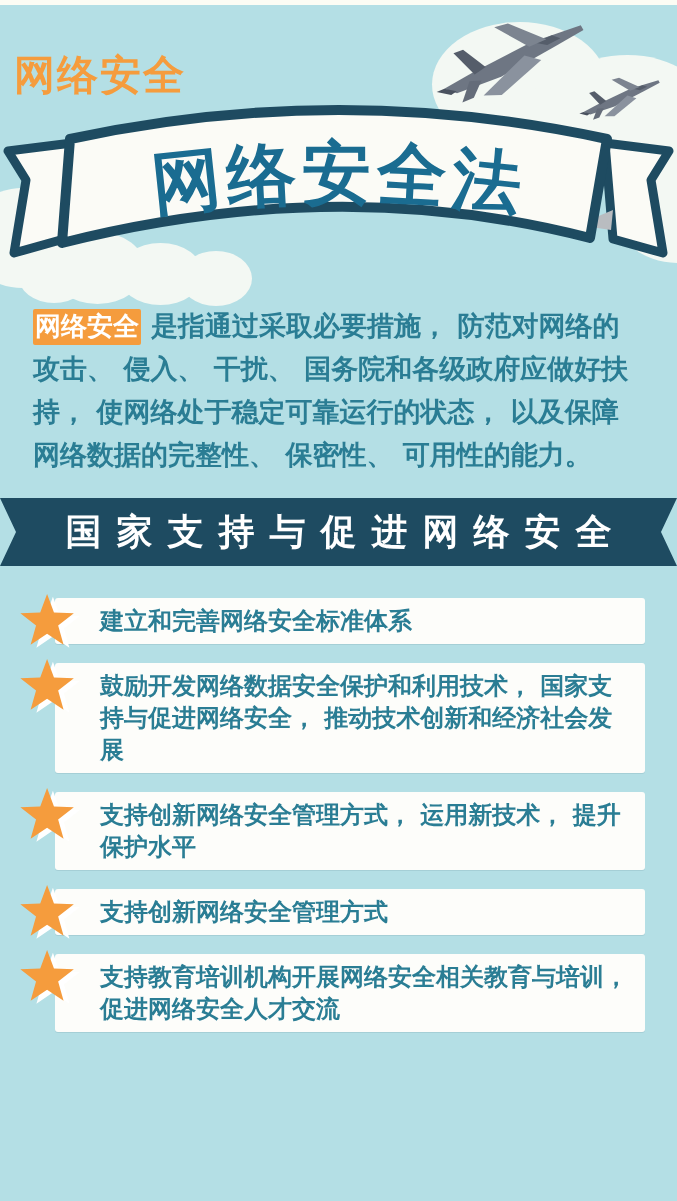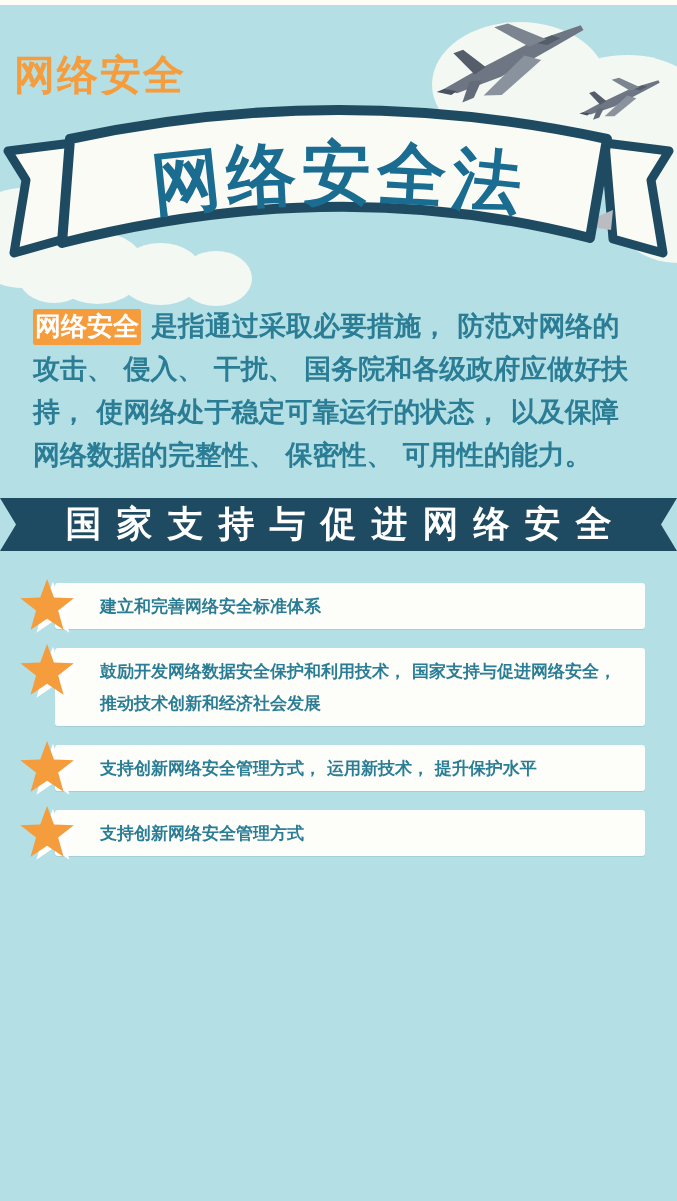--- a/index.html
+++ b/index.html
@@ -52,34 +52,34 @@
     color:var(--teal);font-size:27px;font-weight:600;line-height:43px;
   }
   .term{
     display:inline-block;background:var(--orange);color:#FFFFFF;
     padding:1px 2px 3px;margin-right:10px;border-radius:2px;
     font-size:26px;font-weight:bold;line-height:32px;
   }
 
   
   .section-banner{
-    position:relative;margin-top:22px;width:677px;height:53px;
+    position:relative;margin-top:22px;width:677px;height:68px;
     background:var(--navy);color:#FFFFFF;
     display:flex;align-items:center;justify-content:center;
     clip-path:polygon(0 0,100% 0,calc(100% - 16px) 50%,100% 100%,0 100%,16px 50%);
     font-size:36px;font-weight:bold;letter-spacing:15px;padding-left:15px;
   }
 
   
   .items{margin:32px 32px 0 0;padding-left:0;}
   .item{position:relative;margin:0 0 19px 55px;}
   .card{
     background:var(--card);border-radius:3px;
     padding:7px 16px 7px 45px;min-height:46px;
-    color:var(--teal);font-size:17px;font-weight:600;line-height:32px;
+    color:var(--teal);font-size:24px;font-weight:600;line-height:32px;
     box-shadow:0 1px 0 rgba(120,160,170,0.25);
   }
   .star{position:absolute;left:-37px;top:-6px;width:64px;height:62px;z-index:2;}
   .star .under{fill:#FFFFFF;}
   .star .main{fill:var(--orange);}
 </style>
 </head>
 <body>
 
 <div class="poster">
@@ -172,14 +172,23 @@
       <div class="item">
         <svg class="star" viewBox="0 0 66 62">
           <polygon class="under" transform="translate(6,3)" points="30,1 37.1,20.3 57.6,21 41.4,33.7 47,53.5 30,42 13,53.5 18.6,33.7 2.4,21 22.9,20.3"></polygon>
           <polygon class="main" points="30,1 37.1,20.3 57.6,21 41.4,33.7 47,53.5 30,42 13,53.5 18.6,33.7 2.4,21 22.9,20.3"></polygon>
         </svg>
         <div class="card">
           <span>支持创新网络安全管理方式</span>
         </div>
       </div>
 
+      <div class="item">
+        <svg class="star" viewBox="0 0 66 62">
+          <polygon class="under" transform="translate(6,3)" points="30,1 37.1,20.3 57.6,21 41.4,33.7 47,53.5 30,42 13,53.5 18.6,33.7 2.4,21 22.9,20.3"></polygon>
+          <polygon class="main" points="30,1 37.1,20.3 57.6,21 41.4,33.7 47,53.5 30,42 13,53.5 18.6,33.7 2.4,21 22.9,20.3"></polygon>
+        </svg>
+        <div class="card">
+          <span>支持教育培训机构开展网络安全相关教育与培训， 促进网络安全人才交流</span>
+        </div>
+      </div>
     </div>
 </div>
 
 </body></html>

